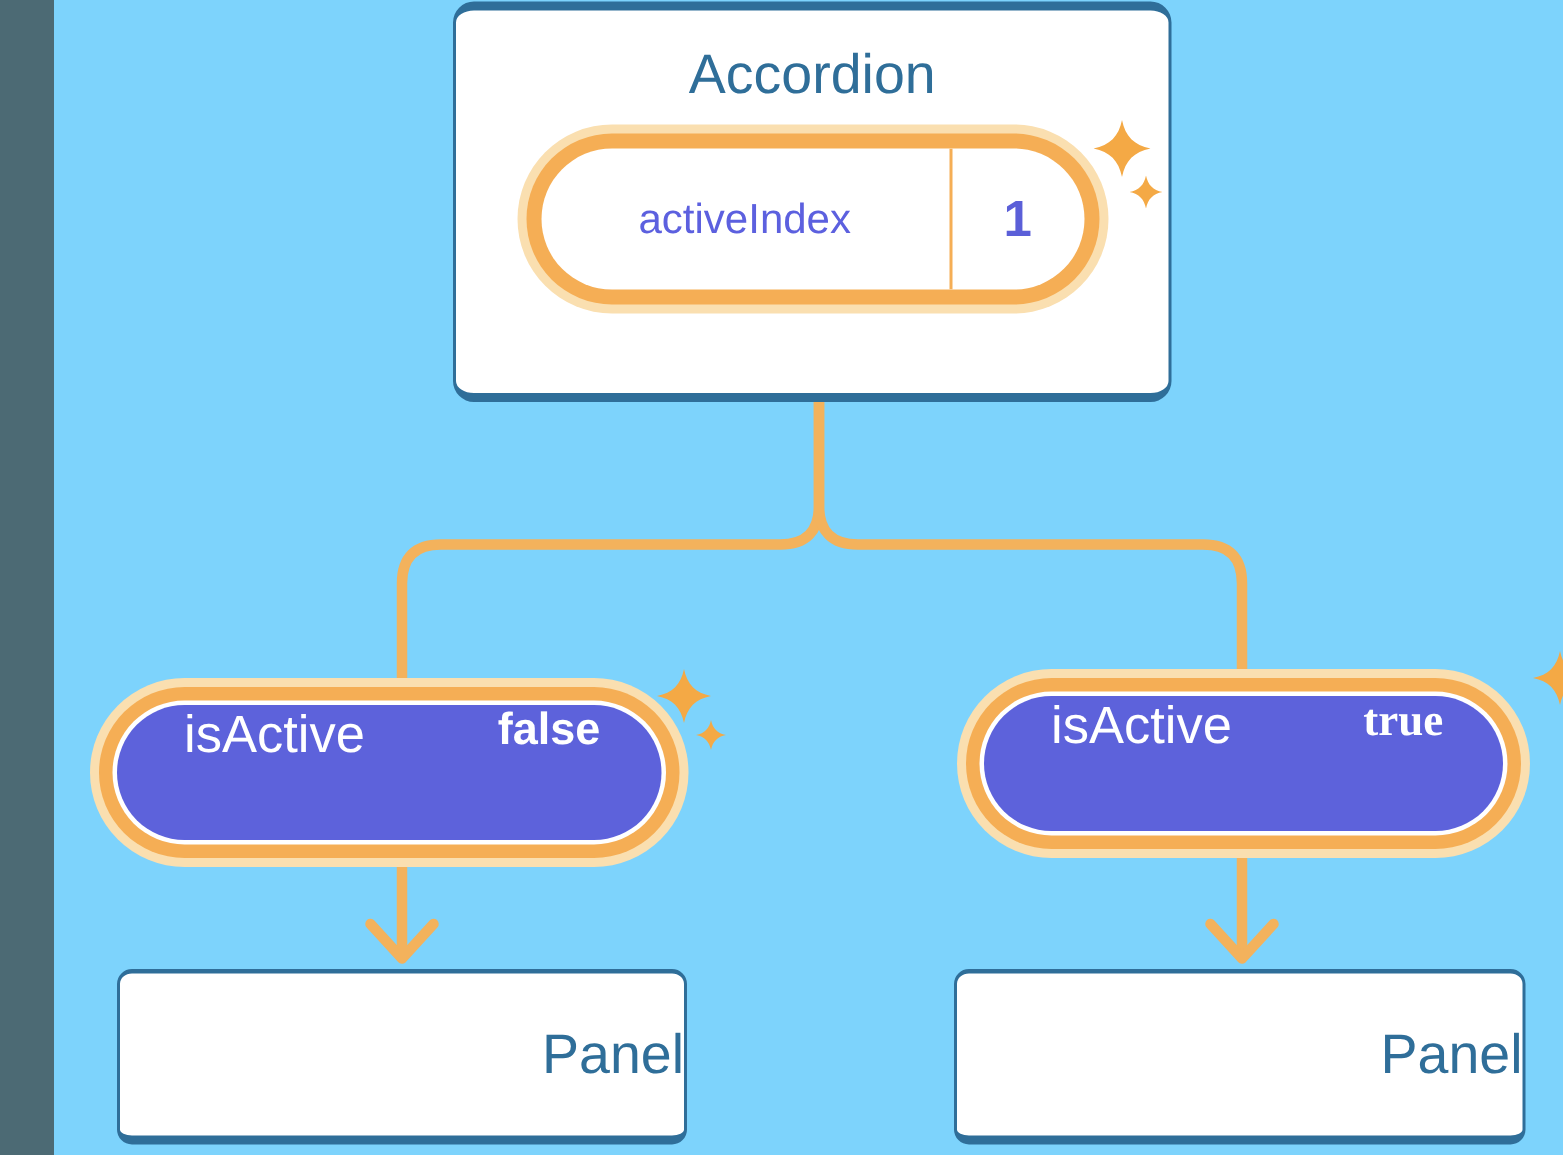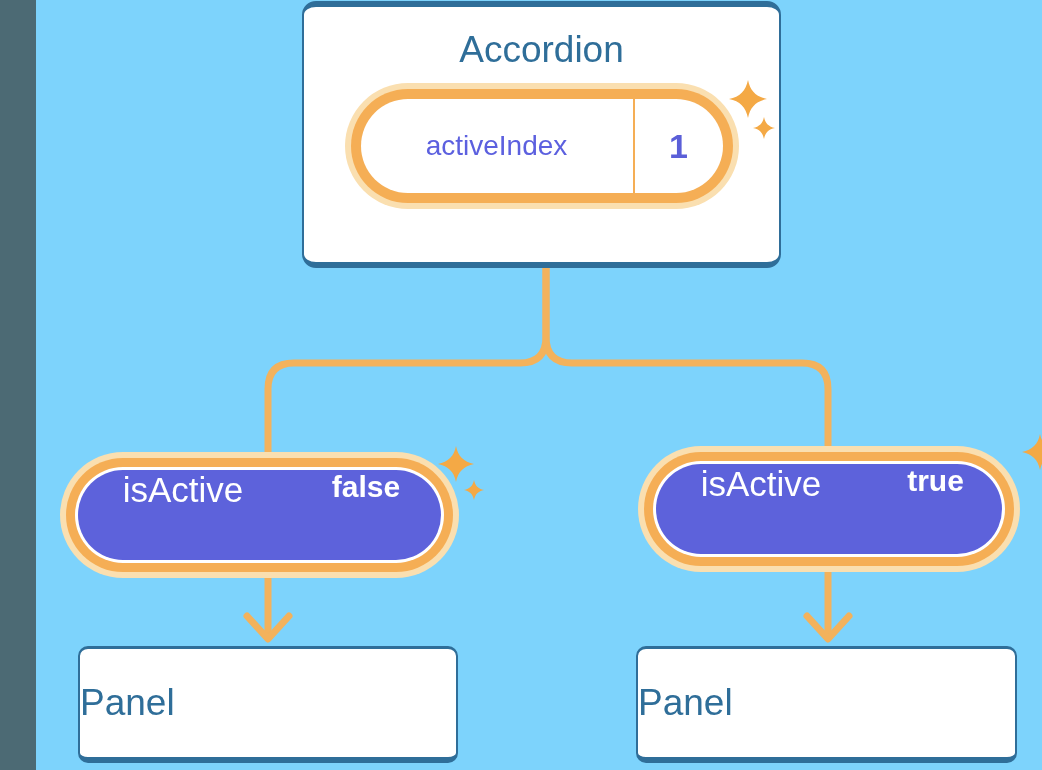--- a/index.html
+++ b/index.html
@@ -35,24 +35,24 @@
   .prop-pill-right{left:602px;top:446px;}
   .prop-ring{padding:9px;}
   .prop-white{background:#ffffff;border-radius:999px;padding:3px;}
   .prop-inner{background:#5D62DB;border-radius:999px;height:90px;display:flex;align-items:flex-start;overflow:hidden;}
   .prop-label{display:flex;align-items:center;justify-content:center;font-size:35px;color:#ffffff;}
   .prop-divider{width:3px;background:#ffffff;}
   .prop-value{display:flex;align-items:center;justify-content:center;font-size:30px;font-weight:700;color:#ffffff;}
   .prop-pill-left  .prop-label{width:210px;}
   .prop-pill-left  .prop-value{width:150px;}
   .prop-pill-right .prop-label{width:210px;}
-  .prop-pill-right .prop-value{width:133px;}
+  .prop-pill-right .prop-value{width:133px;font-family:Liberation Serif, serif;}
 
   
-  .panel-card{border-width:3px 2px 6px 2px;border-radius:10px;display:flex;align-items:center;justify-content:flex-start;}
+  .panel-card{border-width:3px 2px 6px 2px;border-radius:10px;display:flex;align-items:center;justify-content:flex-end;}
   .panel-left{left:42px;top:646px;width:380px;height:117px;}
   .panel-right{left:600px;top:646px;width:381px;height:117px;}
   .panel-title{font-size:37px;font-weight:500;color:#2F6E99;}
 
   
   .sparkle{position:absolute;z-index:3;}
   .sparkle path{fill:#F4A945;}
   .sp-top-big{left:693px;top:80px;width:38px;height:38px;}
   .sp-top-small{left:717px;top:117px;width:22px;height:22px;}
   .sp-left-big{left:402px;top:446px;width:36px;height:36px;}

